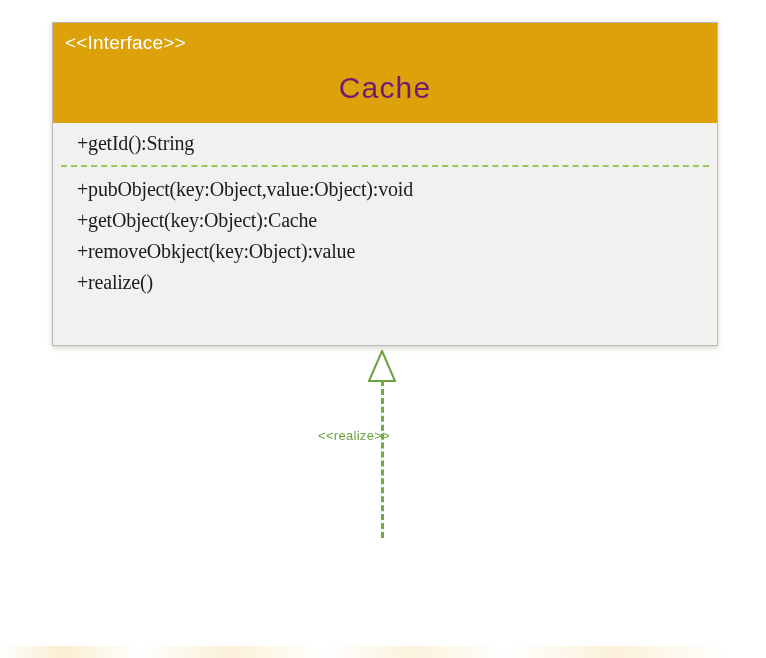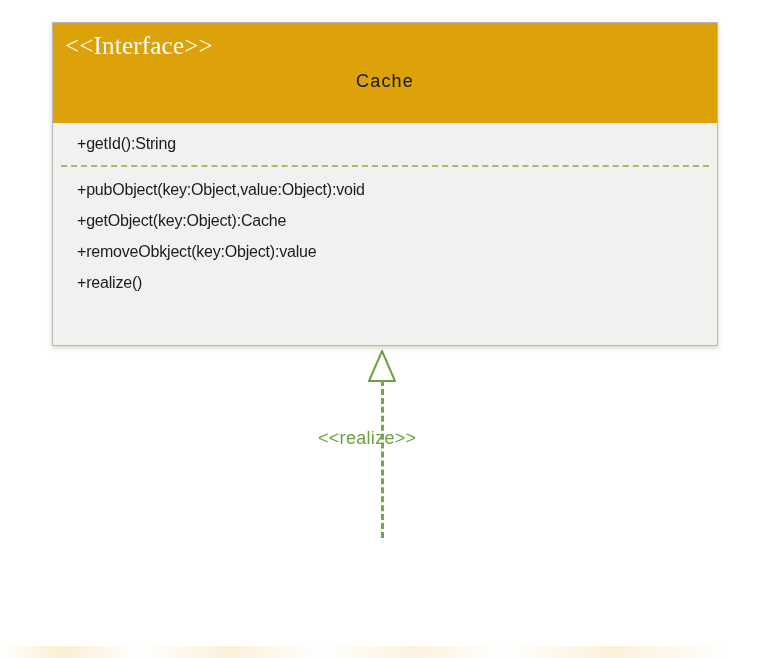--- a/index.html
+++ b/index.html
@@ -32,44 +32,43 @@
     position: relative;
     height: 100px;
     background: #dda20a;
     box-sizing: border-box;
   }
   .iface-stereotype {
     position: absolute;
     left: 12px;
     top: 9px;
     color: #ffffff;
-    font-size: 25px;
+    font-size: 19px;
     letter-spacing: 0.2px;
     white-space: nowrap;
-    font-family: Liberation Serif, serif;
   }
   .iface-title {
     position: absolute;
     left: 0;
     right: 0;
     top: 48px;
     text-align: center;
-    color: #0f172a;
-    font-size: 18px;
+    color: #701a75;
+    font-size: 30px;
     letter-spacing: 1.2px;
   }
 
   
   .compartment {
     background: #f1f1f0;
     padding: 5px 0 4px 0;
   }
   .attr-line {
-    font-family: Liberation Sans, sans-serif;
-    font-size: 16px;
+    font-family: Liberation Serif, serif;
+    font-size: 20px;
     line-height: 31px;
     color: #1c1c1c;
     padding-left: 24px;
     white-space: pre;
     letter-spacing: -0.2px;
   }
   .attr-line .plus-green { color: #6fb644; }
   .dashed-sep {
     height: 0;
     margin: 2px 8px 2px 8px;
@@ -91,21 +90,21 @@
     top: 380px;
     width: 0;
     height: 158px;
     border-left: 3px dashed #73a94b;
   }
   .realize-label {
     position: absolute;
     left: 318px;
     top: 428px;
     color: #6ba23f;
-    font-size: 18px;
+    font-size: 13px;
     white-space: nowrap;
     letter-spacing: 0.3px;
   }
 
   
   .impl-box {
     position: absolute;
     left: 243px;
     top: 538px;
     width: 281px;

